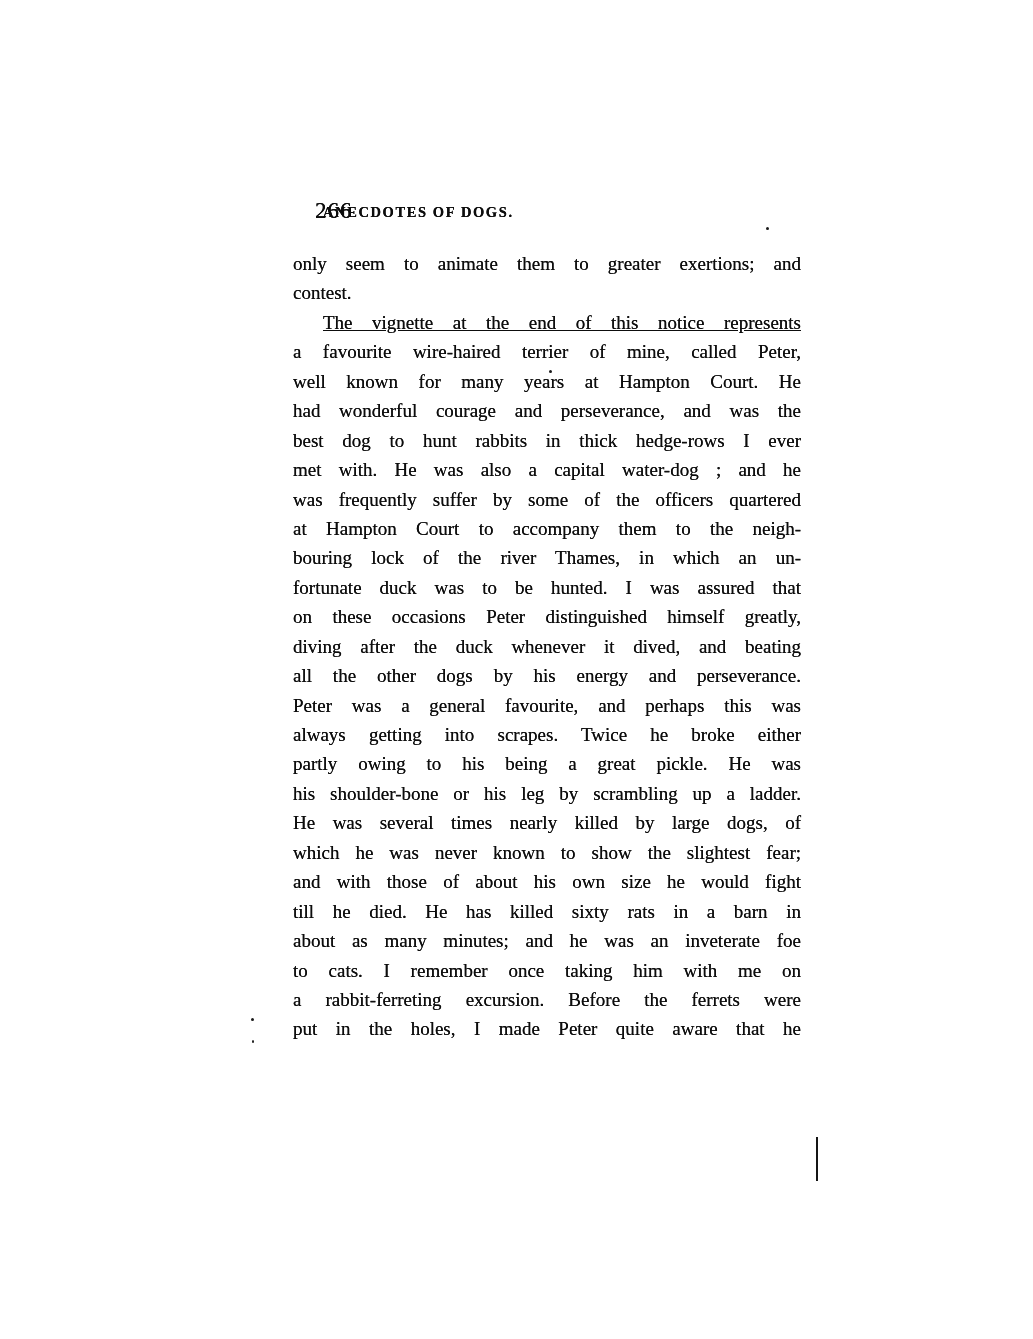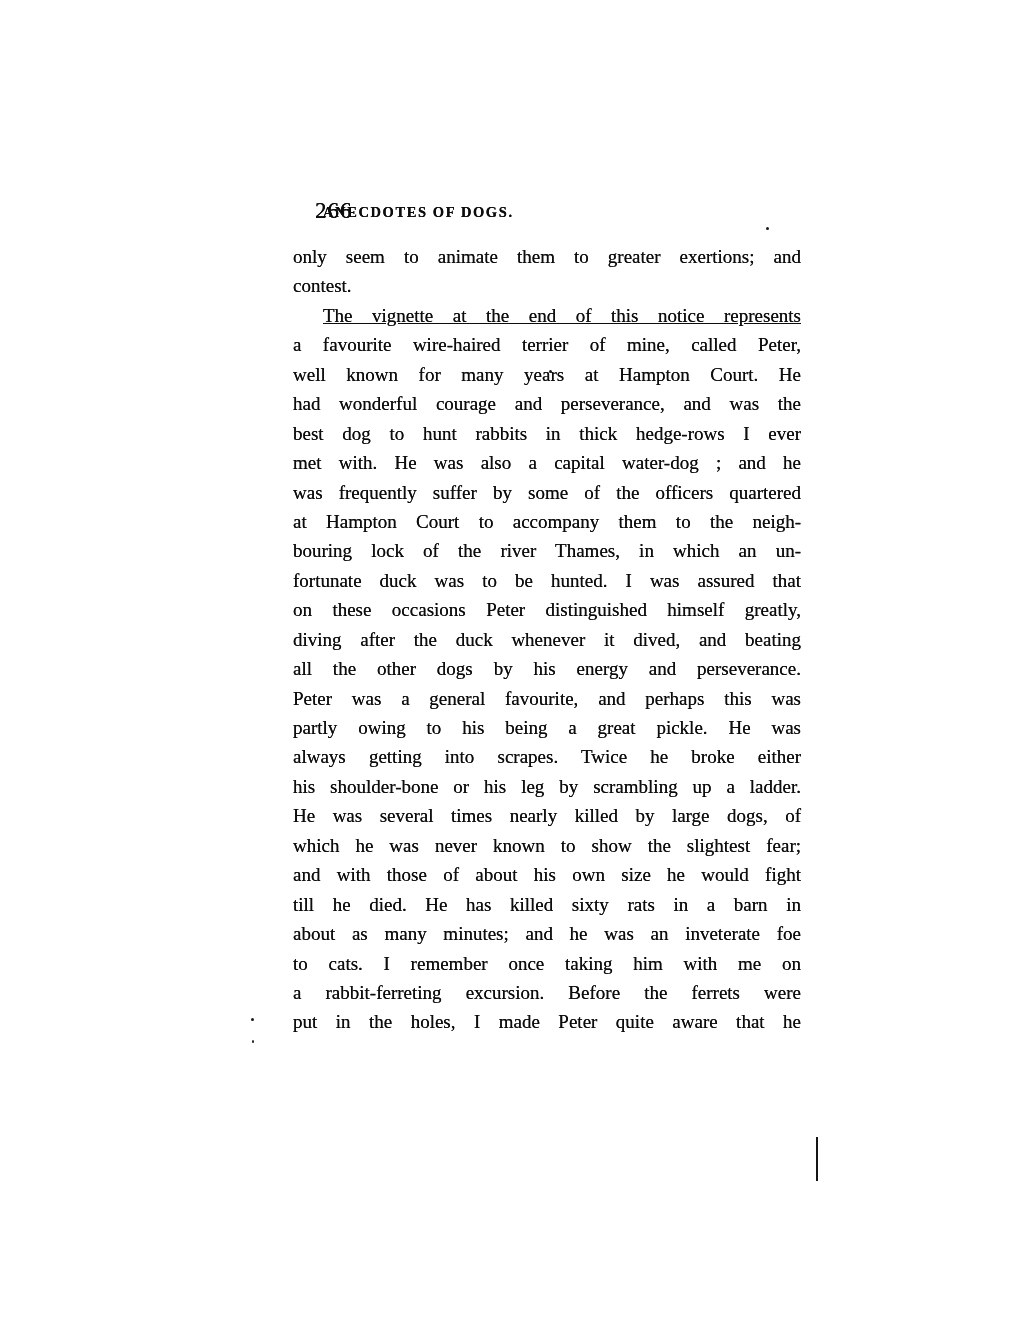--- a/index.html
+++ b/index.html
@@ -41,21 +41,21 @@
     text-align: left;
     font-size: 14.5px;
     font-weight: bold;
     letter-spacing: 1.6px;
     text-shadow: 0 0 0.6px currentColor;
   }
   
   .body-text {
     position: absolute;
     left: 293px;
-    top: 242px;
+    top: 249px;
     width: 508px;
     font-size: 19px;
     line-height: 29.45px;
     text-shadow: 0 0 0.5px rgba(0,0,0,0.85);
   }
   .line {
     text-align: justify;
     text-align-last: justify;
     height: 29.45px;
     overflow: visible;
@@ -108,22 +108,22 @@
     <div class="line">best dog to hunt rabbits in thick hedge-rows I ever</div>
     <div class="line">met with. He was also a capital water-dog ; and he</div>
     <div class="line">was frequently suffer by some of the officers quartered</div>
     <div class="line">at Hampton Court to accompany them to the neigh-</div>
     <div class="line">bouring lock of the river Thames, in which an un-</div>
     <div class="line">fortunate duck was to be hunted. I was assured that</div>
     <div class="line">on these occasions Peter distinguished himself greatly,</div>
     <div class="line">diving after the duck whenever it dived, and beating</div>
     <div class="line">all the other dogs by his energy and perseverance.</div>
     <div class="line">Peter was a general favourite, and perhaps this was</div>
+    <div class="line">always getting into scrapes. Twice he broke either</div>
     <div class="line">partly owing to his being a great pickle. He was</div>
-    <div class="line">always getting into scrapes. Twice he broke either</div>
     <div class="line">his shoulder-bone or his leg by scrambling up a ladder.</div>
     <div class="line">He was several times nearly killed by large dogs, of</div>
     <div class="line">which he was never known to show the slightest fear;</div>
     <div class="line">and with those of about his own size he would fight</div>
     <div class="line">till he died. He has killed sixty rats in a barn in</div>
     <div class="line">about as many minutes; and he was an inveterate foe</div>
     <div class="line">to cats. I remember once taking him with me on</div>
     <div class="line">a rabbit-ferreting excursion. Before the ferrets were</div>
     <div class="line">put in the holes, I made Peter quite aware that he</div>
   </div>

